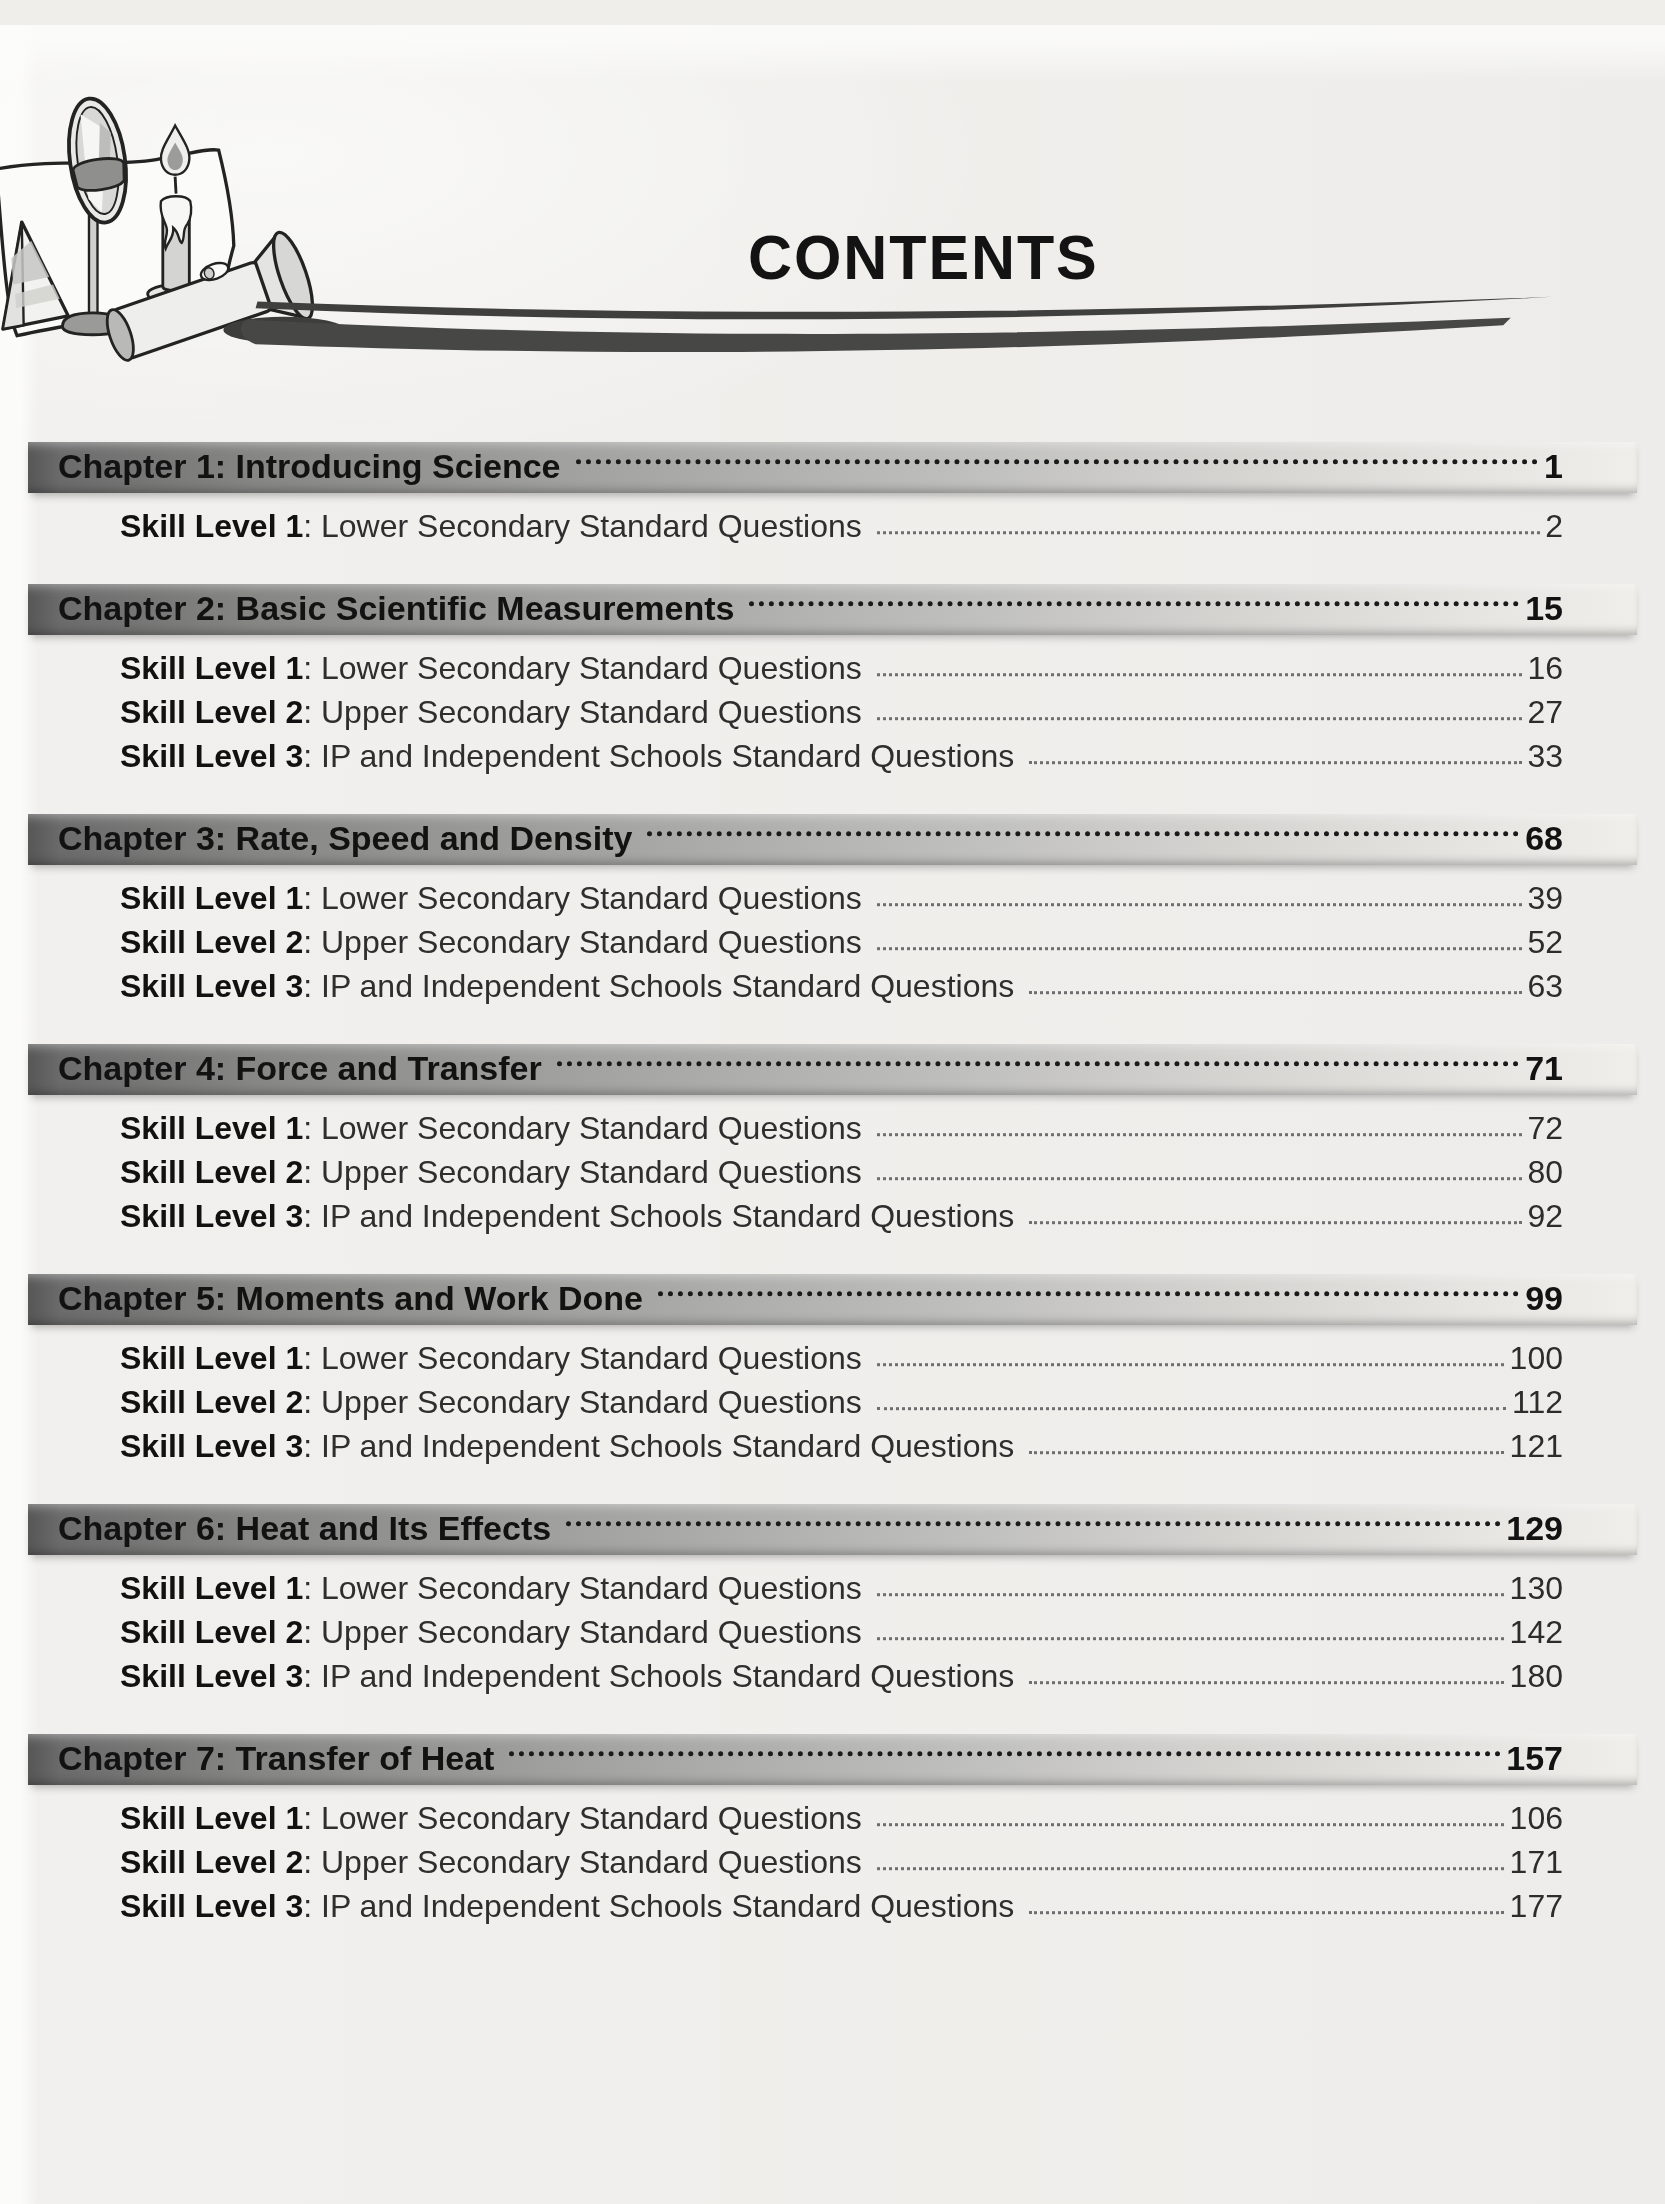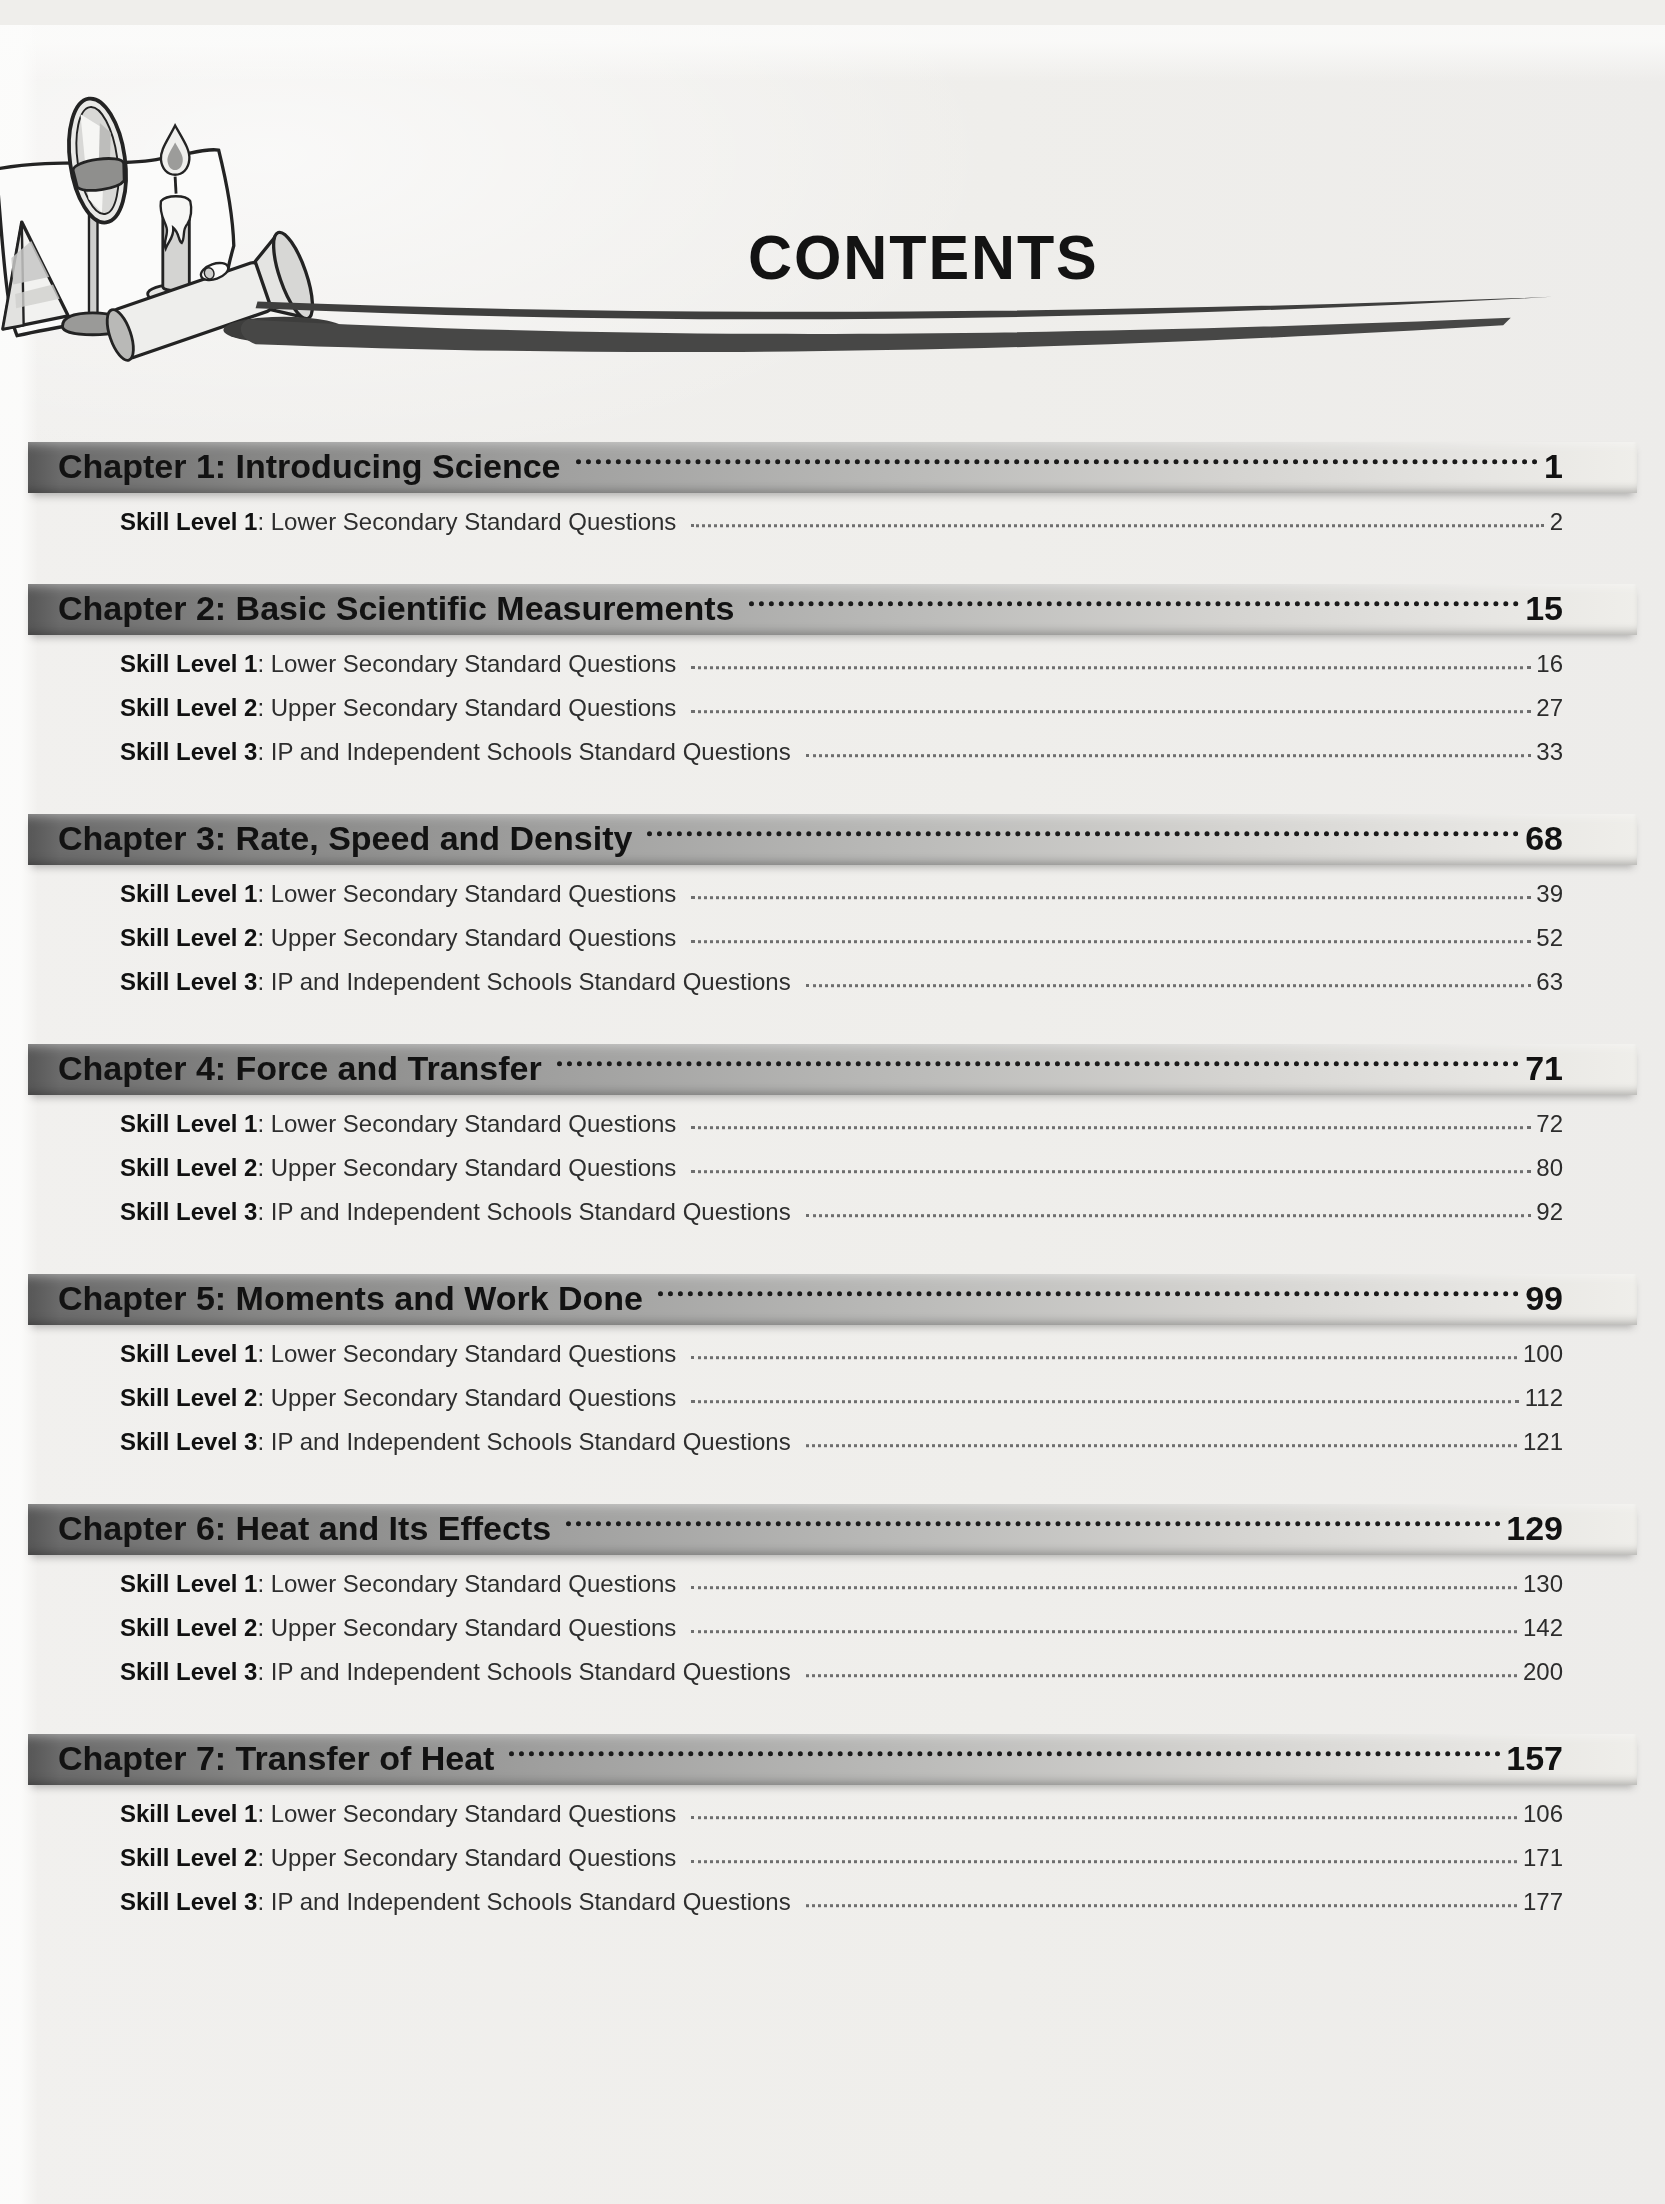--- a/index.html
+++ b/index.html
@@ -31,21 +31,21 @@
     height:51px;padding:14px 74px 16px 30px;margin-bottom:15px;
     background:linear-gradient(90deg,#565656 0%,#6b6b6b 2%,#868685 14%,#9f9f9e 32%,#bbbbb9 55%,#d5d4d1 75%,#e6e5e2 90%,#efeeea 100%);
     box-shadow:0 5.7px 7.6px -2.8px rgba(60,60,60,.35),
                inset 0 -8.5px 9.5px -5.7px rgba(0,0,0,.28),
                inset 0 8.5px 11.4px -7.6px rgba(255,255,255,.5);
     font-size:34px;font-weight:bold;color:#121212;
   }
   .skill-row{
     display:flex;align-items:baseline;box-sizing:border-box;
     height:44px;padding:0 74px 0 92px;
-    font-size:24px;color:#2e2e2e;
+    font-size:32px;color:#2e2e2e;
   }
   .sk-bold{font-weight:bold;color:#111;}
   .leader{flex:1 1 auto;min-width:38px;height:0;}
   .ch-leader{border-bottom:5.7px dotted #1a1a1a;margin:0 5.7px 0 15px;transform:translateY(-4.7px);}
   .sk-leader{border-bottom:3.8px dotted #6e6e6e;margin:0 5.7px 0 15px;transform:translateY(-2.8px);}
   .ch-page{font-weight:bold;color:#121212;}
   .sk-page{color:#2c2c2c;}
 </style>
 </head>
 <body>
@@ -230,21 +230,21 @@
         <span class="sk-page">130</span>
       </div>
       <div class="skill-row">
         <span><span class="sk-bold">Skill Level 2</span><span>: Upper Secondary Standard Questions</span></span>
         <span class="leader sk-leader"></span>
         <span class="sk-page">142</span>
       </div>
       <div class="skill-row">
         <span><span class="sk-bold">Skill Level 3</span><span>: IP and Independent Schools Standard Questions</span></span>
         <span class="leader sk-leader"></span>
-        <span class="sk-page">200</span>
+        <span class="sk-page">180</span>
       </div>
     </div>
 
     <div class="ch-block">
       <div class="chapter-bar">
         <span>Chapter 7: Transfer of Heat</span>
         <span class="leader ch-leader"></span>
         <span class="ch-page">157</span>
       </div>
       <div class="skill-row">

